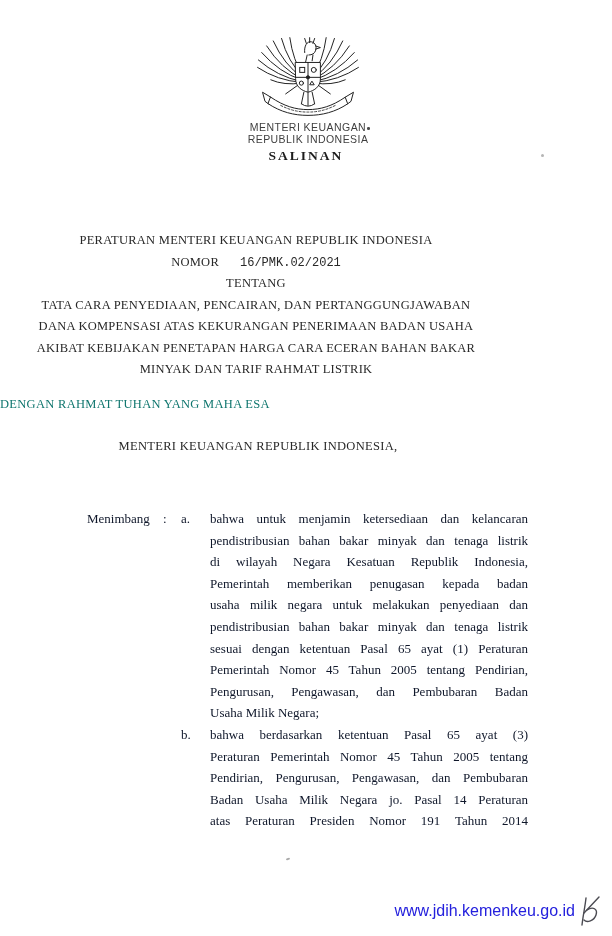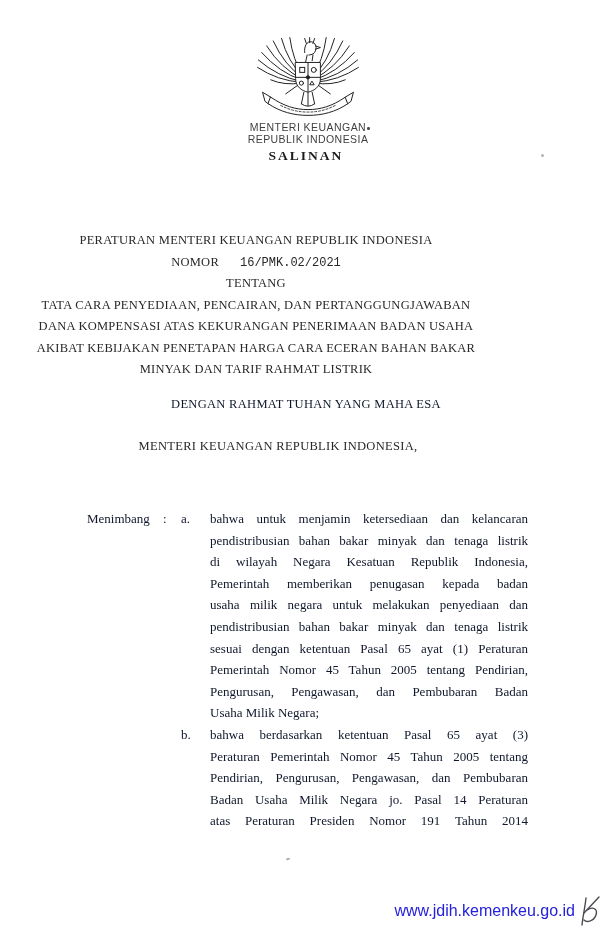--- a/index.html
+++ b/index.html
@@ -36,26 +36,26 @@
 
   
   .title-block{
     position:absolute;left:0;top:230px;width:512px;
     text-align:center;font-size:12.5px;line-height:21.5px;
     letter-spacing:.25px;color:#282828;
   }
   .nomor-row{display:flex;justify-content:center;align-items:baseline;gap:21px;height:21.5px;}
   .nomor-value{font-family:"Liberation Mono","DejaVu Sans Mono",monospace;font-size:12px;letter-spacing:0;}
   .invocation{
-    position:absolute;left:0;top:397px;width:612px;text-align:center;
-    font-size:12.5px;letter-spacing:.3px;color:#0f172a;
+    position:absolute;left:0;top:397px;width:612px;
+    font-size:12.5px;letter-spacing:.3px;color:#0f766e;
   }
   .authority{
     position:absolute;left:0;top:439px;width:516px;text-align:center;
-    font-size:12.5px;letter-spacing:.3px;color:#282828;padding-left:20px;
+    font-size:12.5px;letter-spacing:.3px;color:#282828;
   }
 
   
   .considerations{
     position:absolute;left:87px;top:508px;width:441px;
     font-size:13px;line-height:21.6px;color:#0f172a;
   }
   .c-label{position:absolute;left:0;top:0;}
   .c-colon{position:absolute;left:76px;top:0;}
   .c-items{margin-left:123px;width:318px;}

